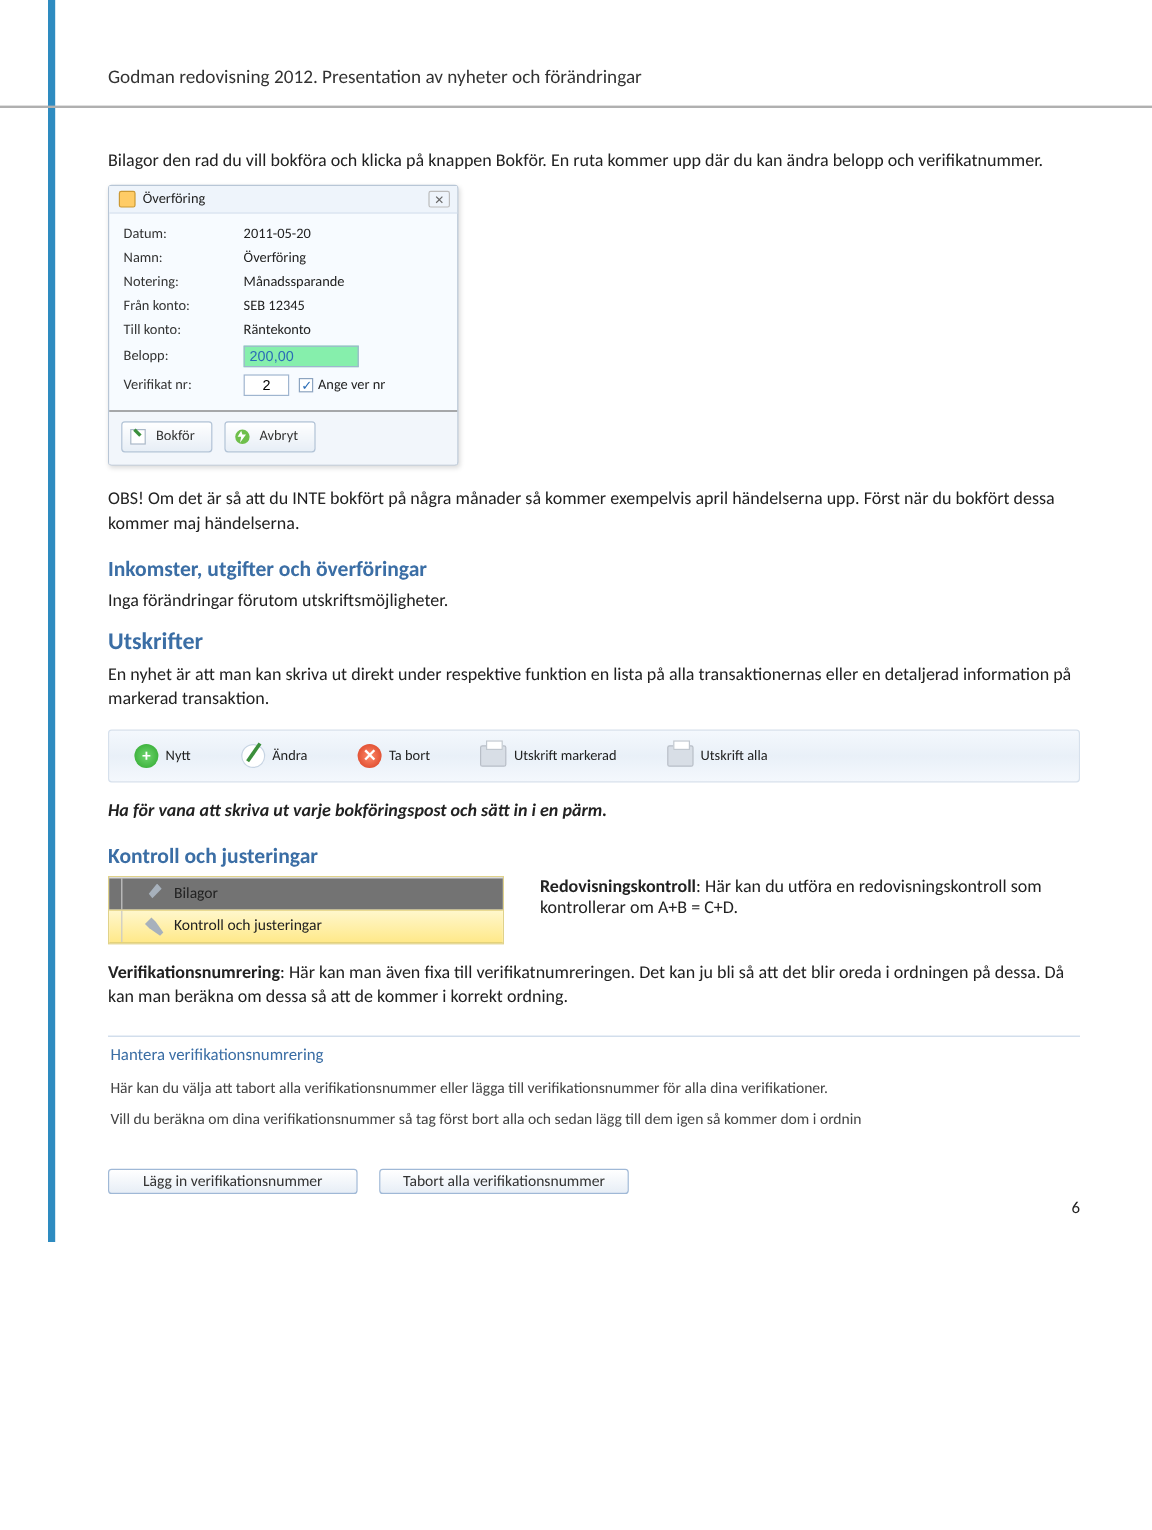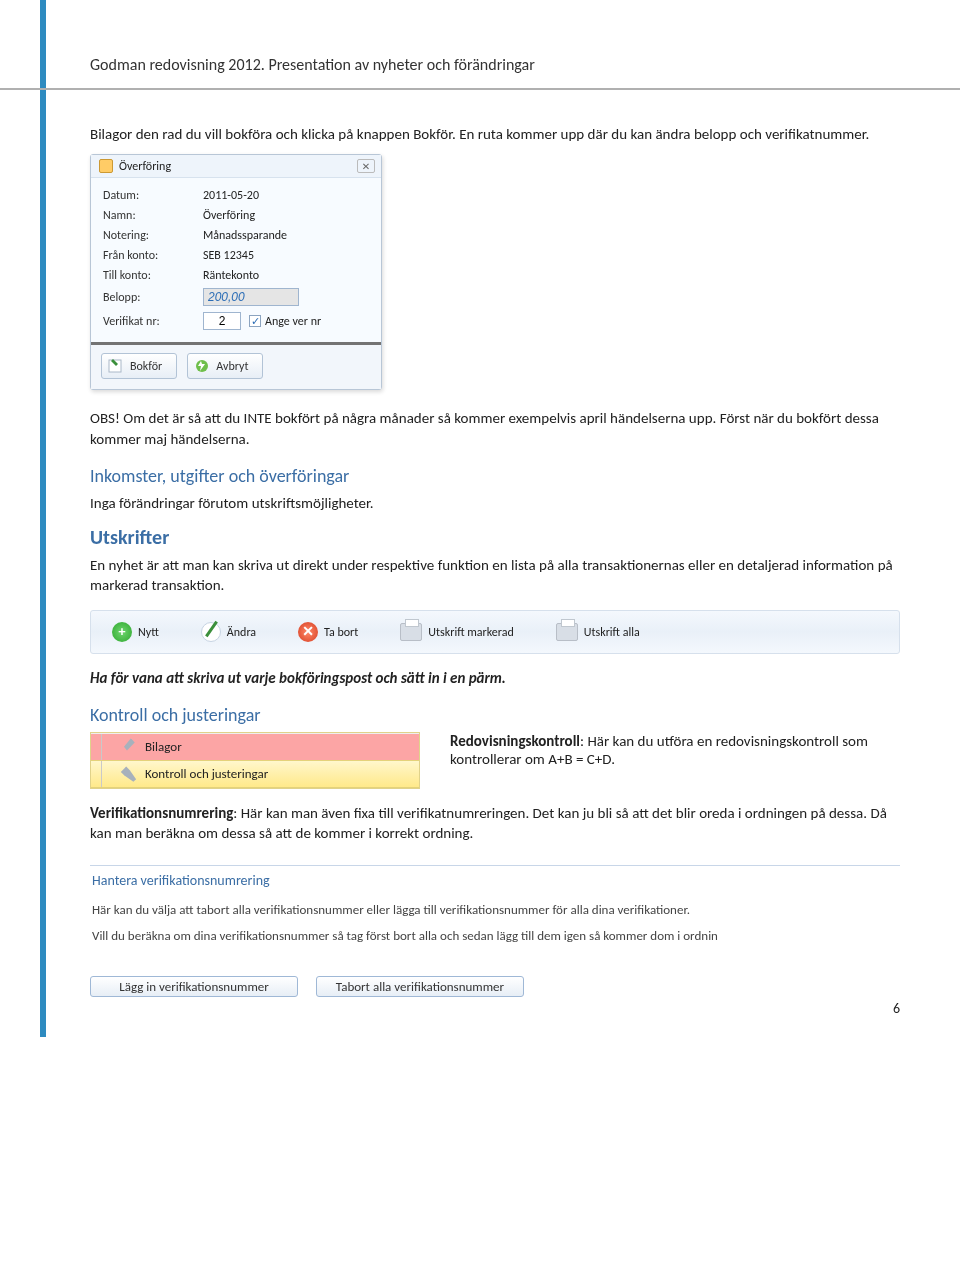--- a/index.html
+++ b/index.html
@@ -22,21 +22,21 @@
   }
   .top-rule {
     position: absolute;
     left: 0; right: 0; top: 88px;
     height: 2px;
     background: #b0b0b0;
   }
   .doc-header { padding: 25px 0 18px 30px; font-size: 16px; color: #333; }
   .content { padding: 26px 0 0 30px; }
   p { margin: 6px 0 10px 0; line-height: 1.35; }
-  .h2-blue { color: #3b6ea5; font-size: 18px; font-weight: 400; margin-top: 16px; }
+  .h2-blue { color: #3b6ea5; font-size: 18px; font-weight: 700; margin-top: 16px; }
   .h3-blue { color: #3b6ea5; font-size: 20px; font-weight: 600; margin-top: 12px; }
   .italic { font-style: italic; font-weight: 600; }
   .page-num { position: absolute; right: 60px; bottom: 20px; font-size: 14px; }
 
   
   .dialog {
     width: 292px;
     border: 1px solid #b8c6d6;
     border-radius: 3px;
     background: #f7fbff;
@@ -55,28 +55,28 @@
   .dialog-title .close { position:absolute; right:6px; top:4px; width:18px; height:14px; border:1px solid #bbb; border-radius:2px; display:flex; align-items:center; justify-content:center; font-size:10px; color:#666; }
   .dialog-body { padding: 10px 10px 6px 12px; }
   .dlg-row { display:flex; align-items:center; margin-bottom:6px; }
   .dlg-label { width: 100px; color:#333; }
   .dlg-val { flex:1; color:#222; }
   .dlg-input {
     flex:1; max-width:96px; height:18px;
     border:1px solid #9fb5cf; background:#fff;
     padding:0 4px; font-size:12px; color:#2b6db6;
   }
-  .dlg-input.sel { background:#e5e5e5;font-style:italic; }
+  .dlg-input.sel { background:#86efac; }
   .dlg-small-input { width:38px; height:18px; border:1px solid #9fb5cf; background:#fff; font-size:12px; text-align:center; margin-right:8px; }
   .chk { width:12px; height:12px; border:1px solid #8ca4c0; background:#fff; display:inline-block; margin-right:4px; position:relative; }
   .chk::after { content:""; position:absolute; left:1px; top:-1px; font-size:11px; color:#2b6db6; }
   .chk.checked::after { content:"✓"; }
   .dialog-actions {
     display:flex; gap:10px; padding:8px 10px 10px 10px;
-    border-top:3px solid #737373;
+    border-top:1px solid #737373;
     background:#f2f6fb;
   }
   .win-btn {
     flex:0 0 auto; display:flex; align-items:center;
     padding:4px 14px 4px 6px;
     border:1px solid #b2c3d6; border-radius:3px;
     background:linear-gradient(#ffffff,#e7eef6);
     font-size:12px; color:#333;
   }
   .win-btn .bi { width:16px; height:16px; margin-right:6px; }
@@ -95,21 +95,21 @@
   .ico.edit { width:20px; height:20px; background:#fff; border:1px solid #c7d4e3; position:relative; }
   .ico.edit::after { content:""; position:absolute; left:8px; top:-3px; width:3px; height:18px; background:#3b8f3b; transform:rotate(35deg); }
   .ico.red { background:radial-gradient(#ff8a6a,#d63c20); }
   .ico.printer { width:22px; height:18px; background:#d8dee6; border:1px solid #b8bec7; border-radius:2px; position:relative; }
   .ico.printer::before { content:""; position:absolute; left:4px; top:-5px; width:12px; height:6px; background:#fff; border:1px solid #c0c7cf; }
 
   
   .tree-wrap { width:330px; border:1px solid #e0d28a; }
   .tree-row {
     display:flex; align-items:center; gap:8px;
-    background:#fca5a5; padding:4px 8px 4px 28px;
+    background:#737373; padding:4px 8px 4px 28px;
     border-top:1px solid #eee;
     font-size:13px;
     position:relative;
   }
   .tree-row.sel { background:linear-gradient(#fff7cc,#ffe98a); border-top:1px solid #e4d27a; border-bottom:1px solid #e4d27a; }
   .tree-row::before { content:""; position:absolute; left:10px; top:0; bottom:0; width:1px; background:#c9c9c9; }
   .tree-ico { width:18px; height:18px; }
   .tree-ico.attach { background:#a7b1bc; clip-path: polygon(40% 0,70% 10%,55% 70%,30% 60%); transform:rotate(30deg); }
   .tree-ico.wrench { background:#a7b1bc; clip-path: polygon(10% 40%,40% 10%,60% 30%,95% 80%,80% 95%,30% 60%); }
 

